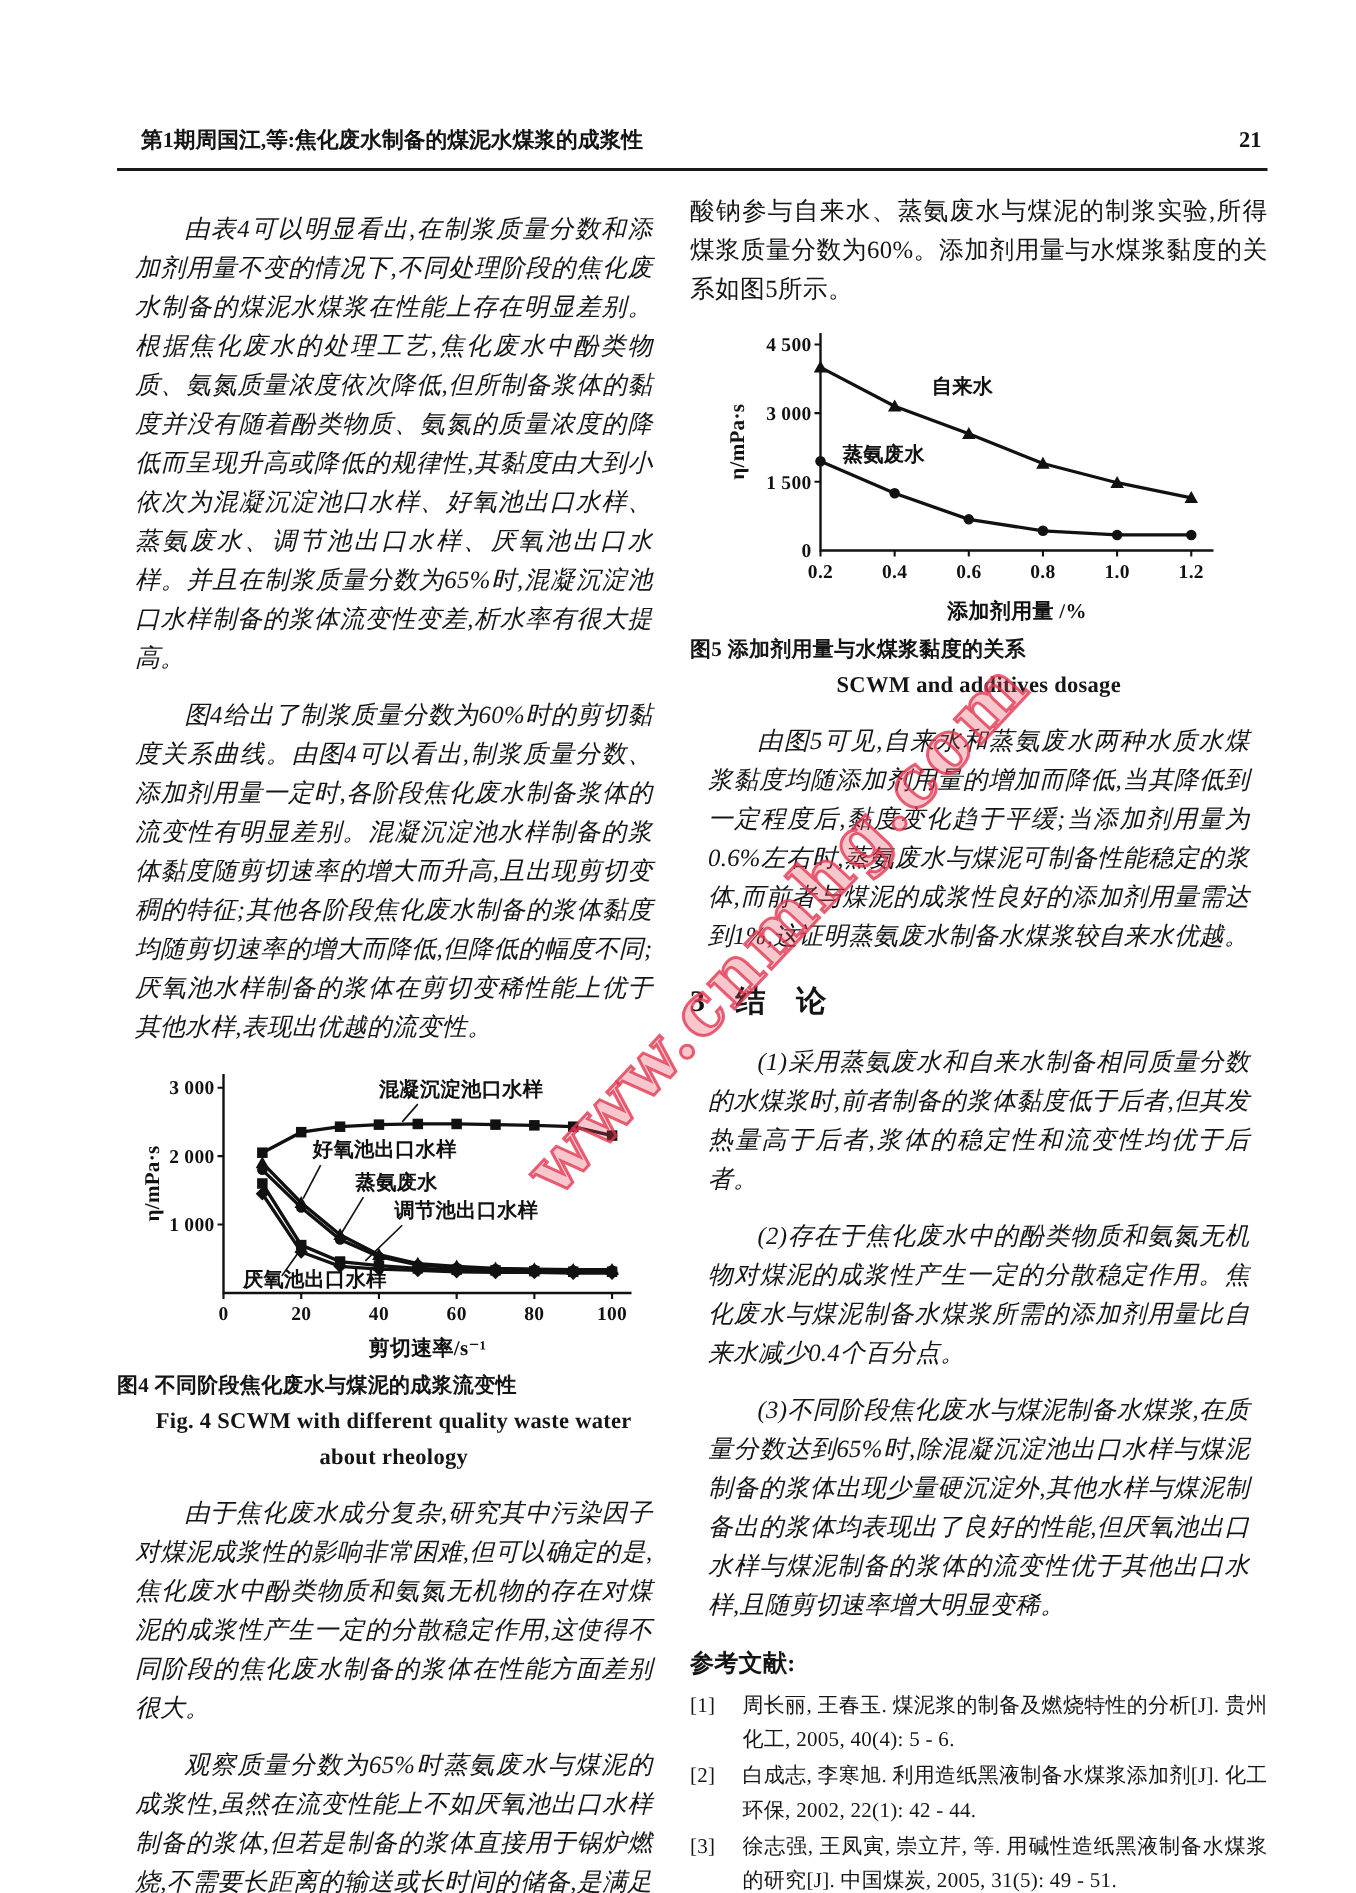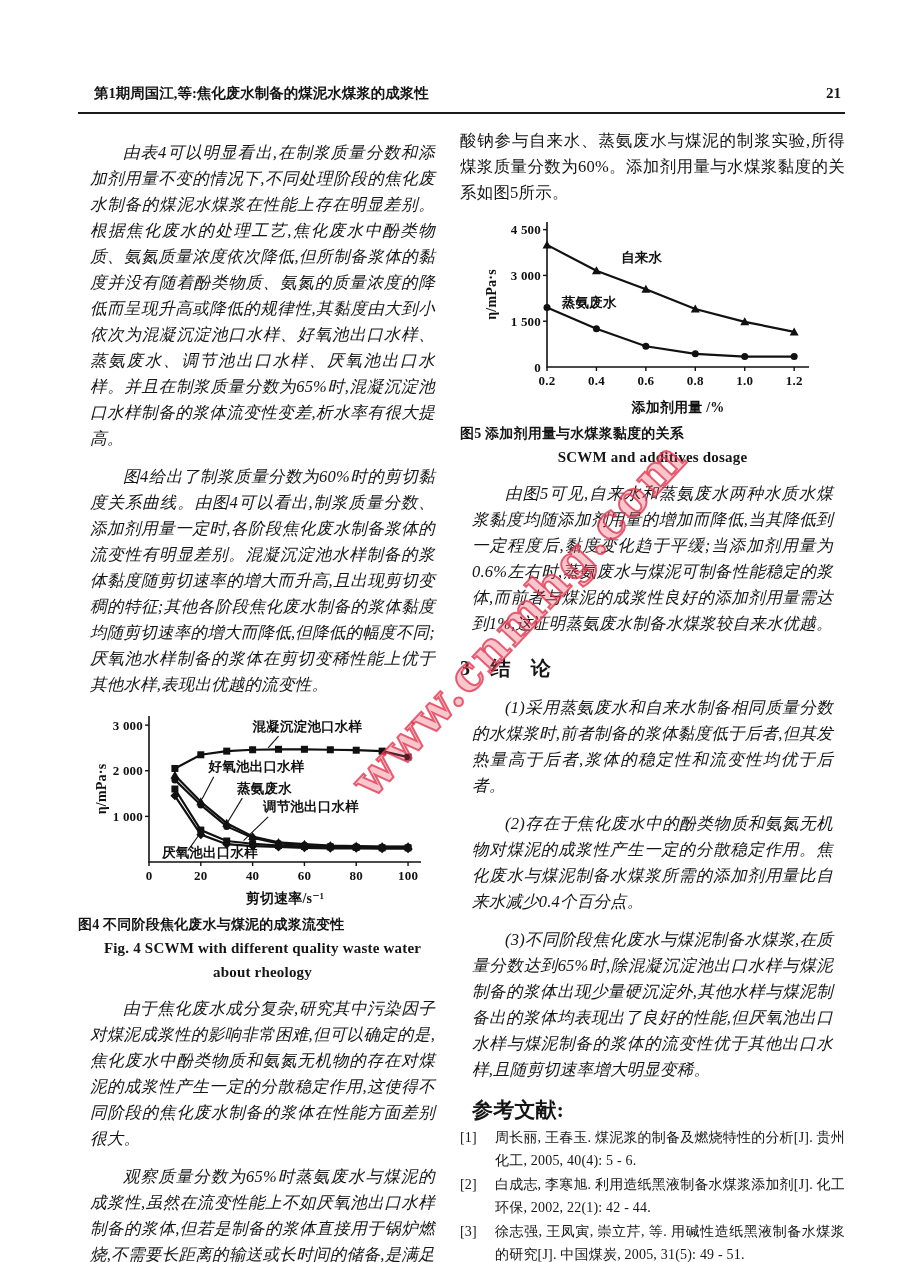--- a/index.html
+++ b/index.html
@@ -18,21 +18,21 @@
   .col-left{left:78px;width:369px;height:1134px;overflow:hidden;}
   .col-right{left:460px;width:385px;height:1134px;overflow:hidden;}
   p.body{margin:12px;text-indent:2em;font-style:italic;}
   p.noindent{margin:0;text-indent:0;}
   .sec-heading{margin:0;font-weight:700;text-indent:0;}
   .figure{margin:6px 0 4px;}
   .figure svg{display:block;margin:0 auto;}
   .figcap-zh{text-align:left;font-weight:700;font-size:14px;line-height:22px;margin-top:6px;}
   .figcap-en{text-align:center;font-weight:700;font-size:15px;line-height:24px;}
   .concl-heading{font-size:20px;font-weight:700;margin:16px 0 12px;text-indent:0;line-height:30px;}
-  .refs-heading{font-weight:700;font-size:21px;margin:14px 12px 4px;text-indent:0;}
+  .refs-heading{font-weight:700;font-size:16px;margin:14px 0 4px;text-indent:0;}
   .refs{font-size:14px;line-height:22.5px;}
   .ref{display:flex;gap:9px;text-align:justify;margin:0 0 2px;}
   .ref-num{flex:0 0 26px;}
   .ref-text{flex:1 1 auto;}
   .watermark{position:absolute;left:340px;top:770px;transform:rotate(-47deg);transform-origin:0 0;
              font-size:47px;font-weight:700;font-family:"DejaVu Serif",serif;letter-spacing:2px;
              white-space:nowrap;color:rgba(233,70,92,0.30);-webkit-text-stroke:2px rgba(226,52,78,0.78);
              pointer-events:none;z-index:6;}
   svg text{font-family:"Liberation Serif","DejaVu Serif",serif;}
 </style>

